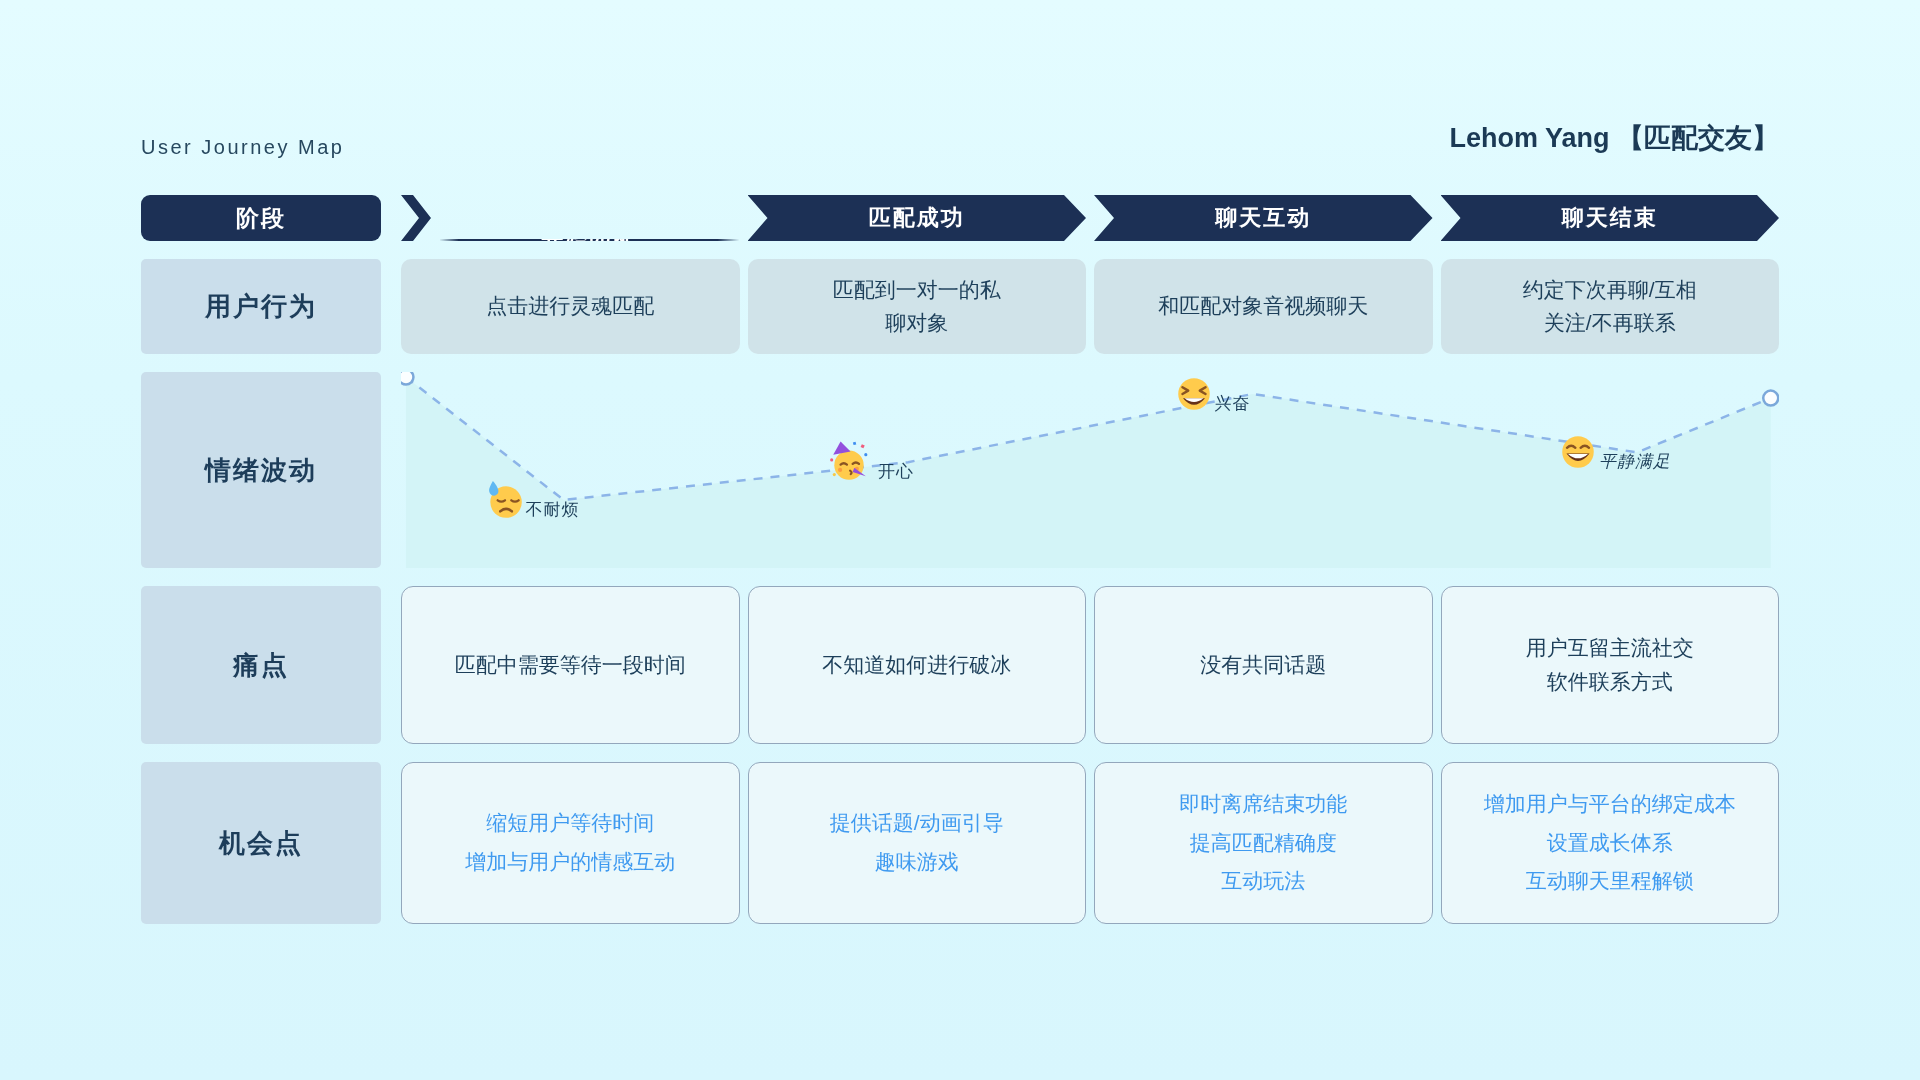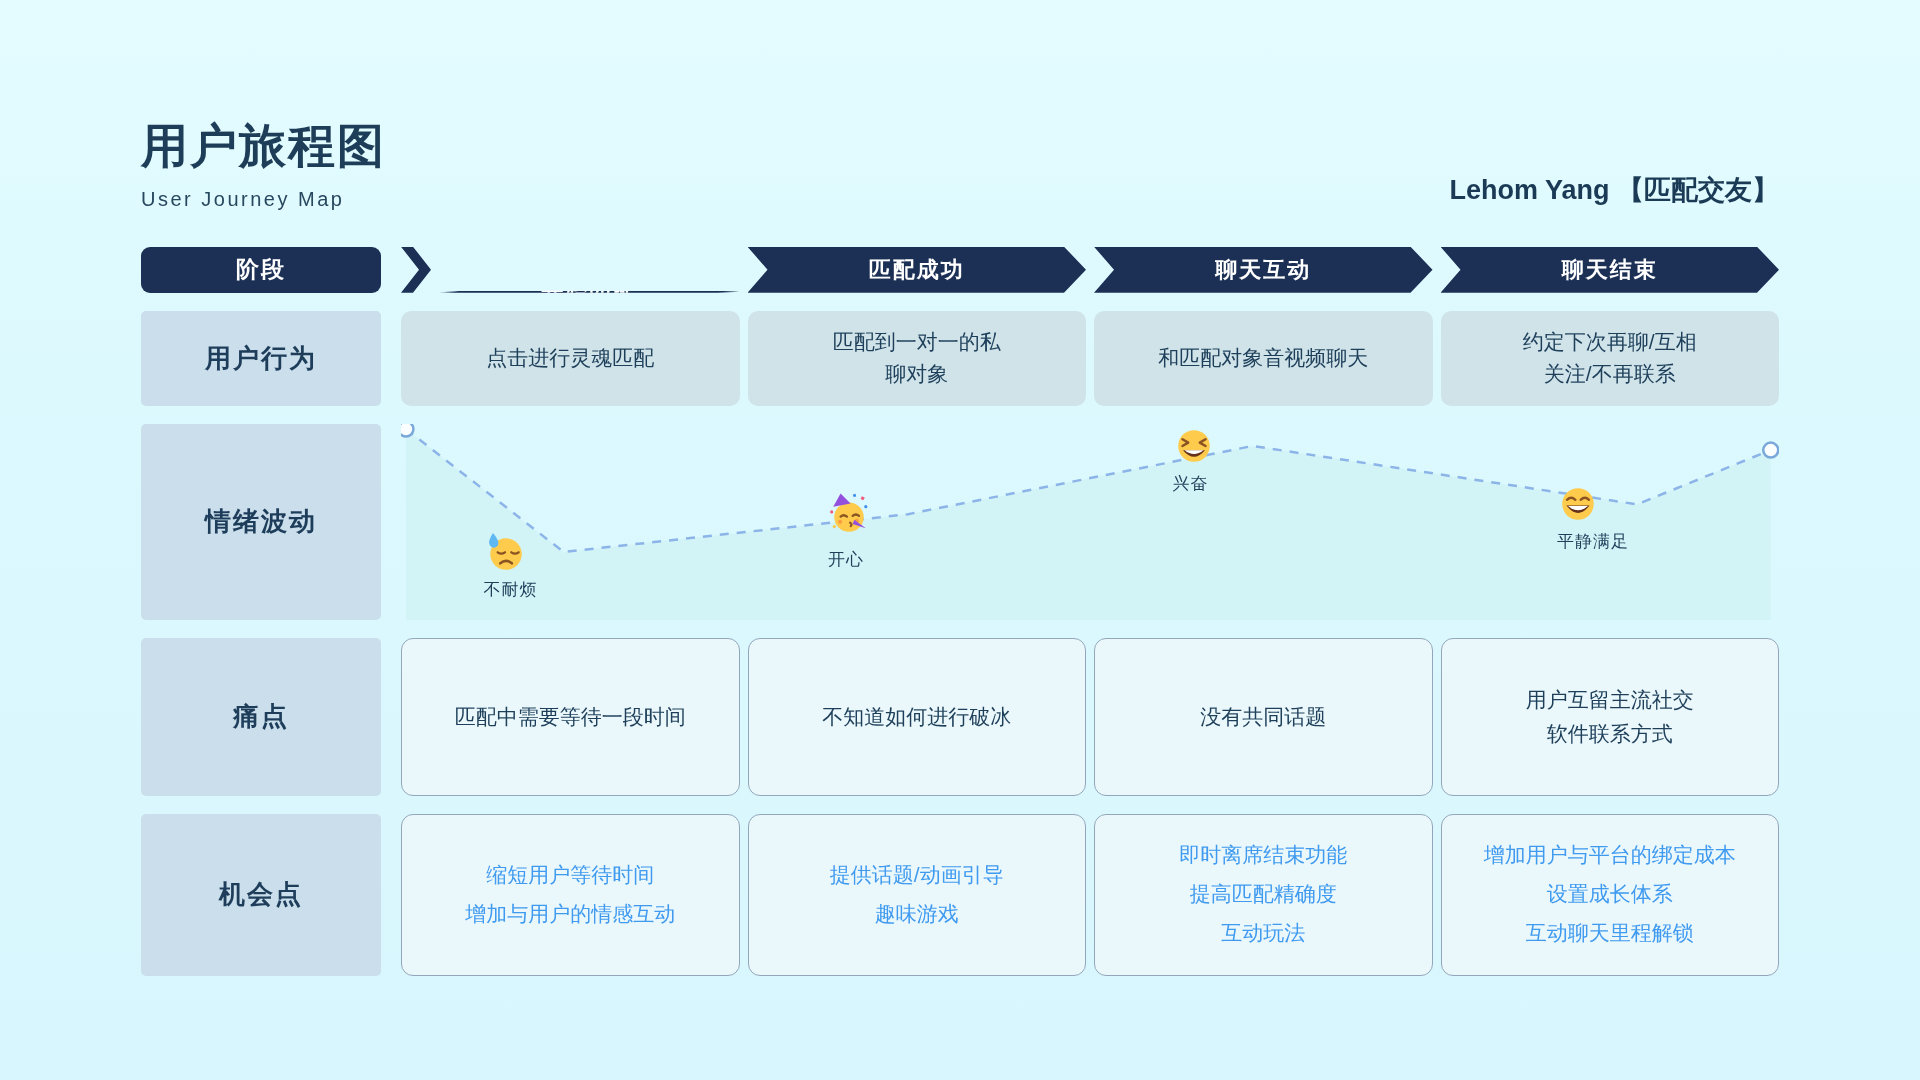--- a/index.html
+++ b/index.html
@@ -52,21 +52,21 @@
   }
   .cell-outline{
     background:#ebf8fb;border:1.5px solid #93a7bc;border-radius:12px;height:100%;box-sizing:border-box;
     display:flex;align-items:center;justify-content:center;text-align:center;
     font-size:21px;color:#1d3f5a;white-space:pre-line;line-height:1.6;padding:0 18px;
   }
   .cell-outline.opportunity{color:#3f9af0;line-height:1.85;}
   .emotion-chart{grid-column:2/6;position:relative;height:100%;}
   .emotion-chart svg.curve{position:absolute;left:0;top:0;width:100%;height:100%;}
   .emotion-point{
-    position:absolute;display:flex;flex-direction:column;align-items:flex-start;
+    position:absolute;display:flex;flex-direction:row;align-items:flex-end;
     transform:translateX(-50%);width:160px;pointer-events:none;
   }
   .emotion-point svg.emoji{width:42px;height:42px;display:block;}
   .emotion-label{margin-top:5px;font-size:17px;color:#1d3f5a;letter-spacing:1px;}
   .defs-hidden{position:absolute;width:0;height:0;overflow:hidden;}
 </style>
 </head>
 <body>
 
 <svg class="defs-hidden" aria-hidden="true">
@@ -107,21 +107,20 @@
       <path d="M9,21.5 Q20,35.5 31,21.5 Z" fill="#65311a"></path>
       <path d="M10.5,21.8 L29.5,21.8 Q24.8,26 20,26 Q15.2,26 10.5,21.8 Z" fill="#ffffff"></path>
     </symbol>
   </defs>
 </svg>
 
 <div class="content">
 
   <div class="header">
     <div>
-      <div class="title">用户旅程图</div>
       <div class="subtitle">User Journey Map</div>
     </div>
     <div class="author">Lehom Yang 【匹配交友】</div>
   </div>
 
   <div class="journey-table">
 
     <div class="stage-label">阶段</div>
     <div class="banner first">
       <div class="banner-chip"></div>
@@ -165,21 +164,21 @@
               <use href="#partying-face-emoji"></use>
             </svg>
             <div class="emotion-label">开心</div>
           </div>
           <div class="emotion-point" style="left: 61.8%; top: calc(0.952px);">
             <svg class="emoji" viewBox="0 0 40 40">
               <use href="#laughing-squint-emoji"></use>
             </svg>
             <div class="emotion-label">兴奋</div>
           </div>
-          <div class="emotion-point" style="left: 89.7%; top: calc(59.36px);">
+          <div class="emotion-point" style="left: 89.7%; top: calc(59.36px); font-style: italic;">
             <svg class="emoji" viewBox="0 0 40 40">
               <use href="#grinning-smile-emoji"></use>
             </svg>
             <div class="emotion-label">平静满足</div>
           </div>
         </div>
     </div>
 
     <div class="row-label">痛点</div>
     <div class="cell-outline">匹配中需要等待一段时间</div>

